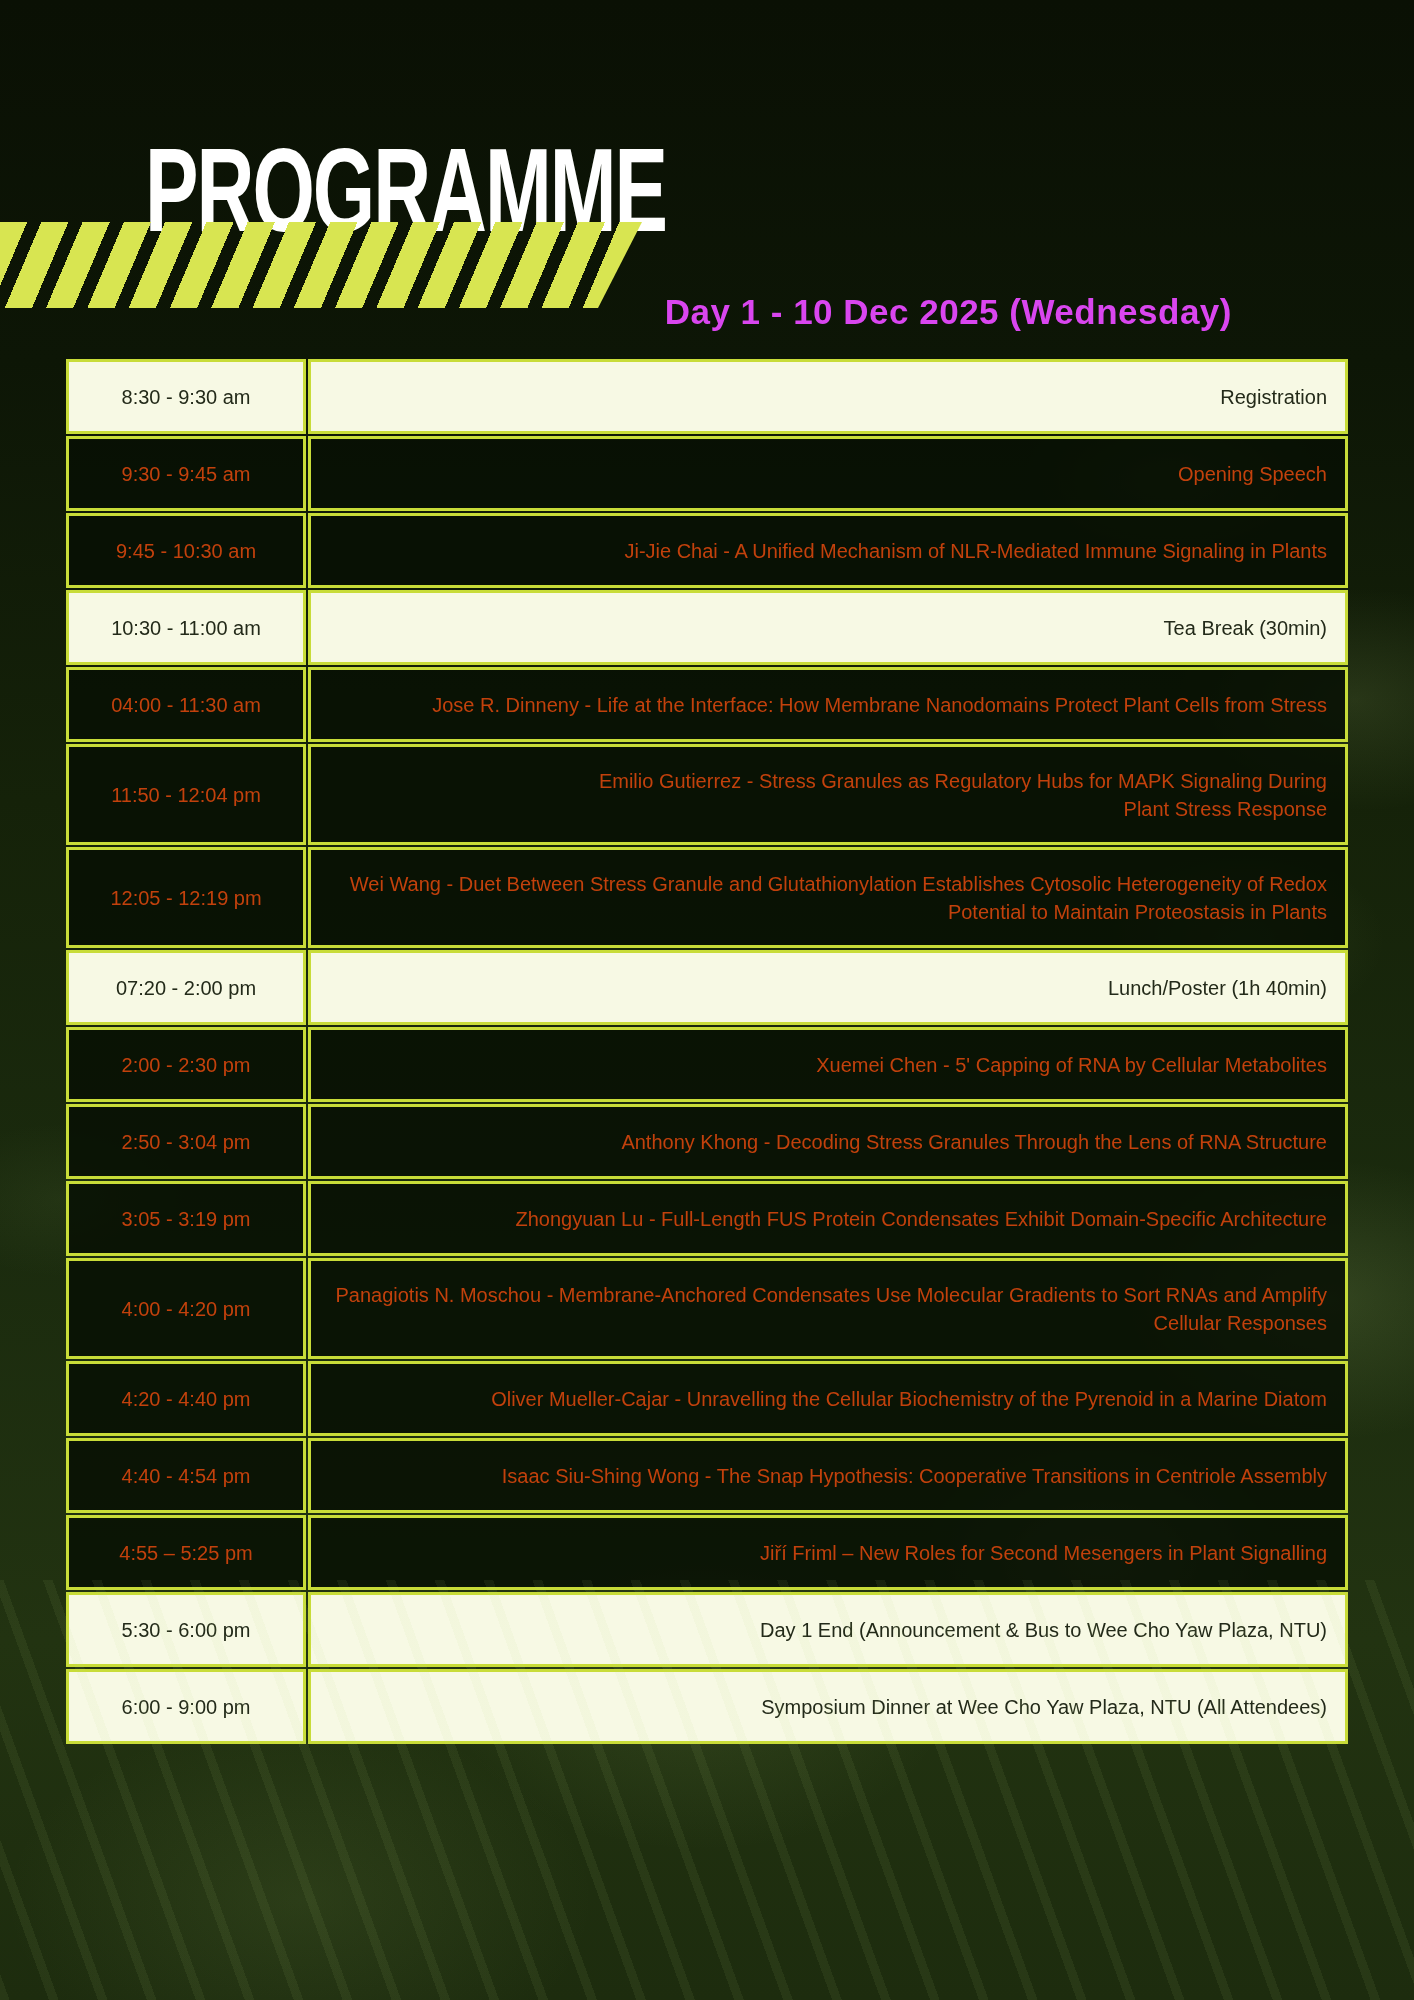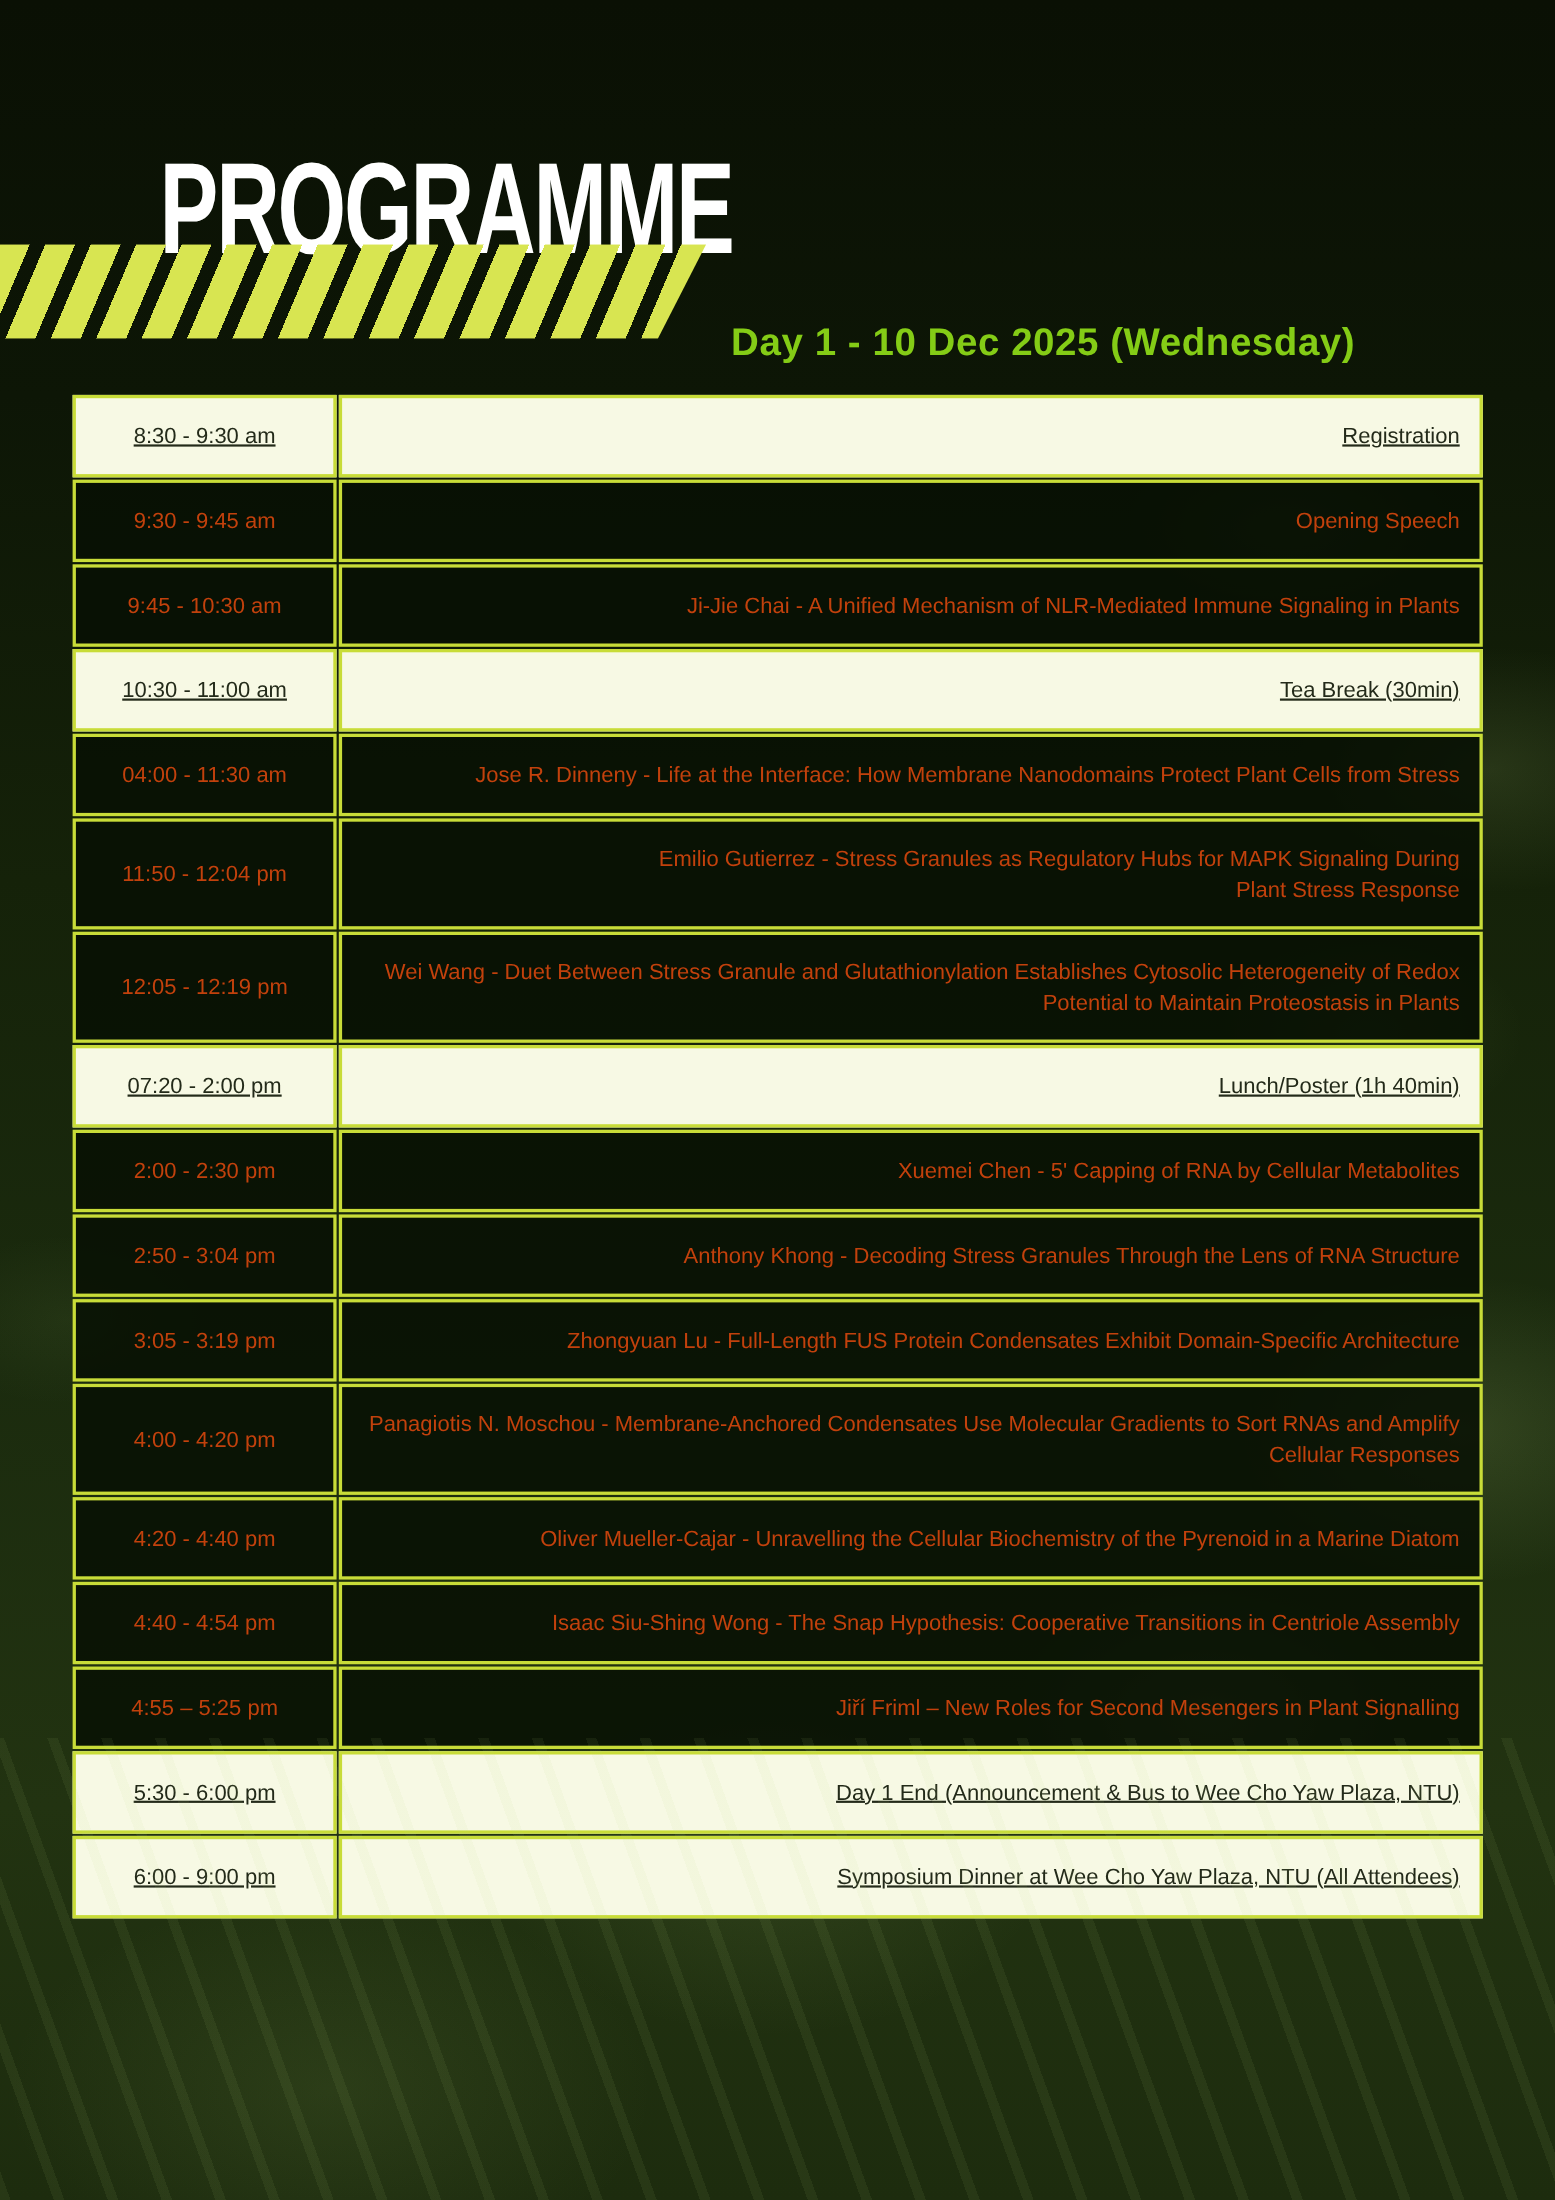--- a/index.html
+++ b/index.html
@@ -55,21 +55,21 @@
     height: 86px;
     background: repeating-linear-gradient(113deg,
       #d8e551 0 25px, rgba(0,0,0,0) 25px 38px);
     clip-path: polygon(0 0, 100% 0, calc(100% - 44px) 100%, 0 100%);
   }
 
   .day-subtitle {
     position: absolute;
     top: 292px;
     right: 182px;
-    color: #84cc16;
+    color: #d946ef;
     font-size: 35px;
     font-weight: 700;
     letter-spacing: 0.5px;
     white-space: nowrap;
   }
 
   table.schedule {
     position: absolute;
     left: 64px;
     top: 357px;
@@ -89,21 +89,20 @@
     height: 75px;
     background: rgba(7,15,4,0.84);
     color: #c2410c;
   }
   table.schedule td.time-cell { width: 240px; }
   table.schedule td.event-cell { white-space: pre-line; text-align: right; }
   table.schedule tr.tall td { height: 101px; }
   table.schedule tr.light td {
     background: #f7f9e4;
     color: #232a19;
-    text-decoration: underline;
   }
 </style>
 </head>
 <body>
 
 <h1 class="page-title">PROGRAMME</h1>
 
 <div class="stripes"></div>
 
 <div class="day-subtitle">Day 1 - 10 Dec 2025 (Wednesday)</div>

